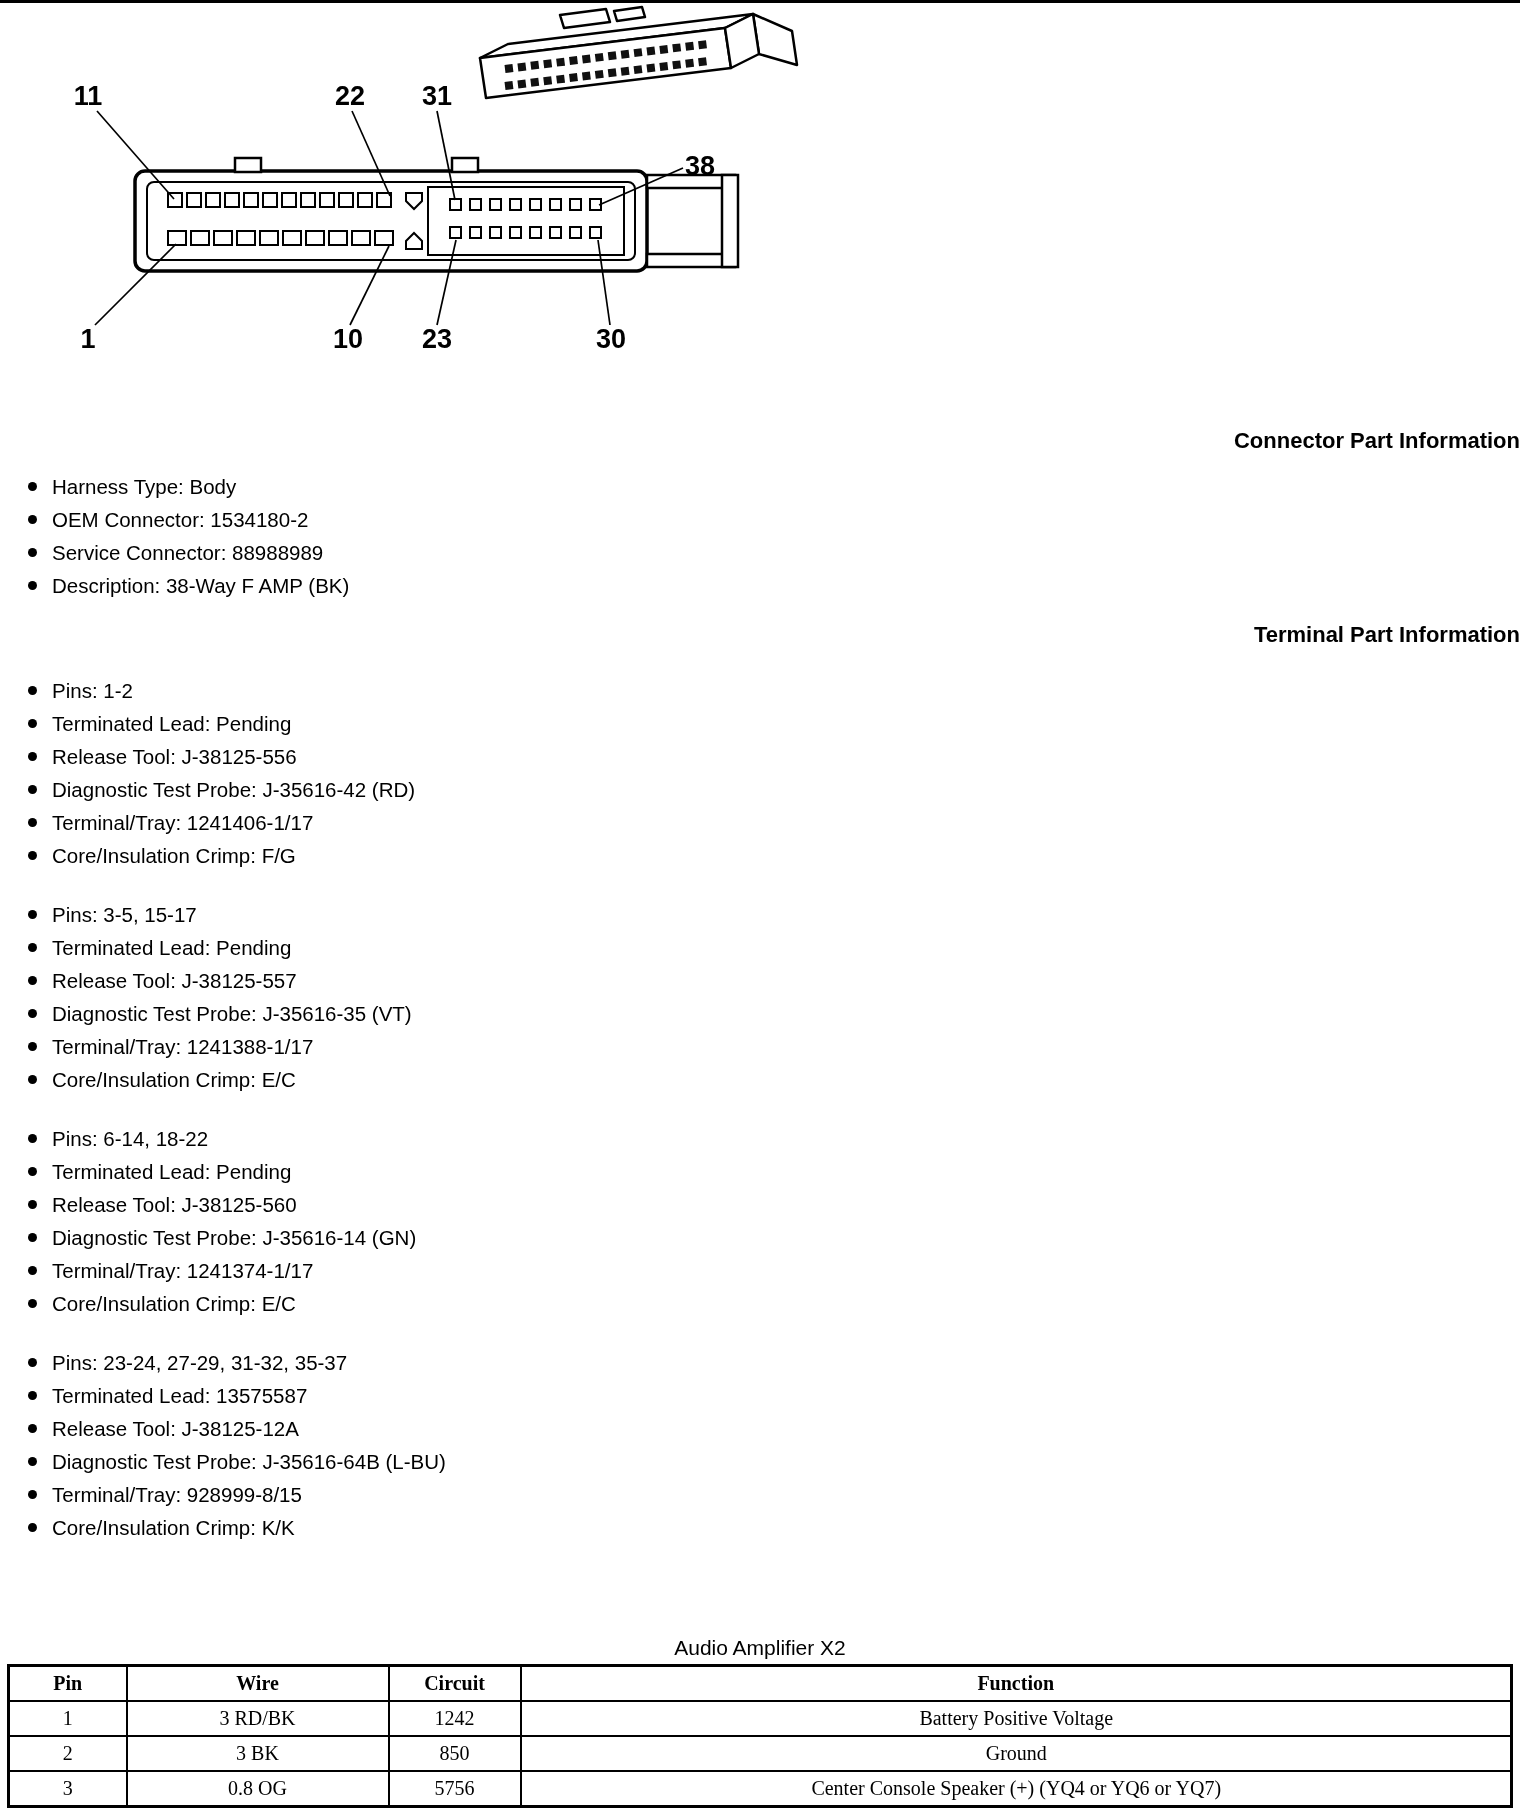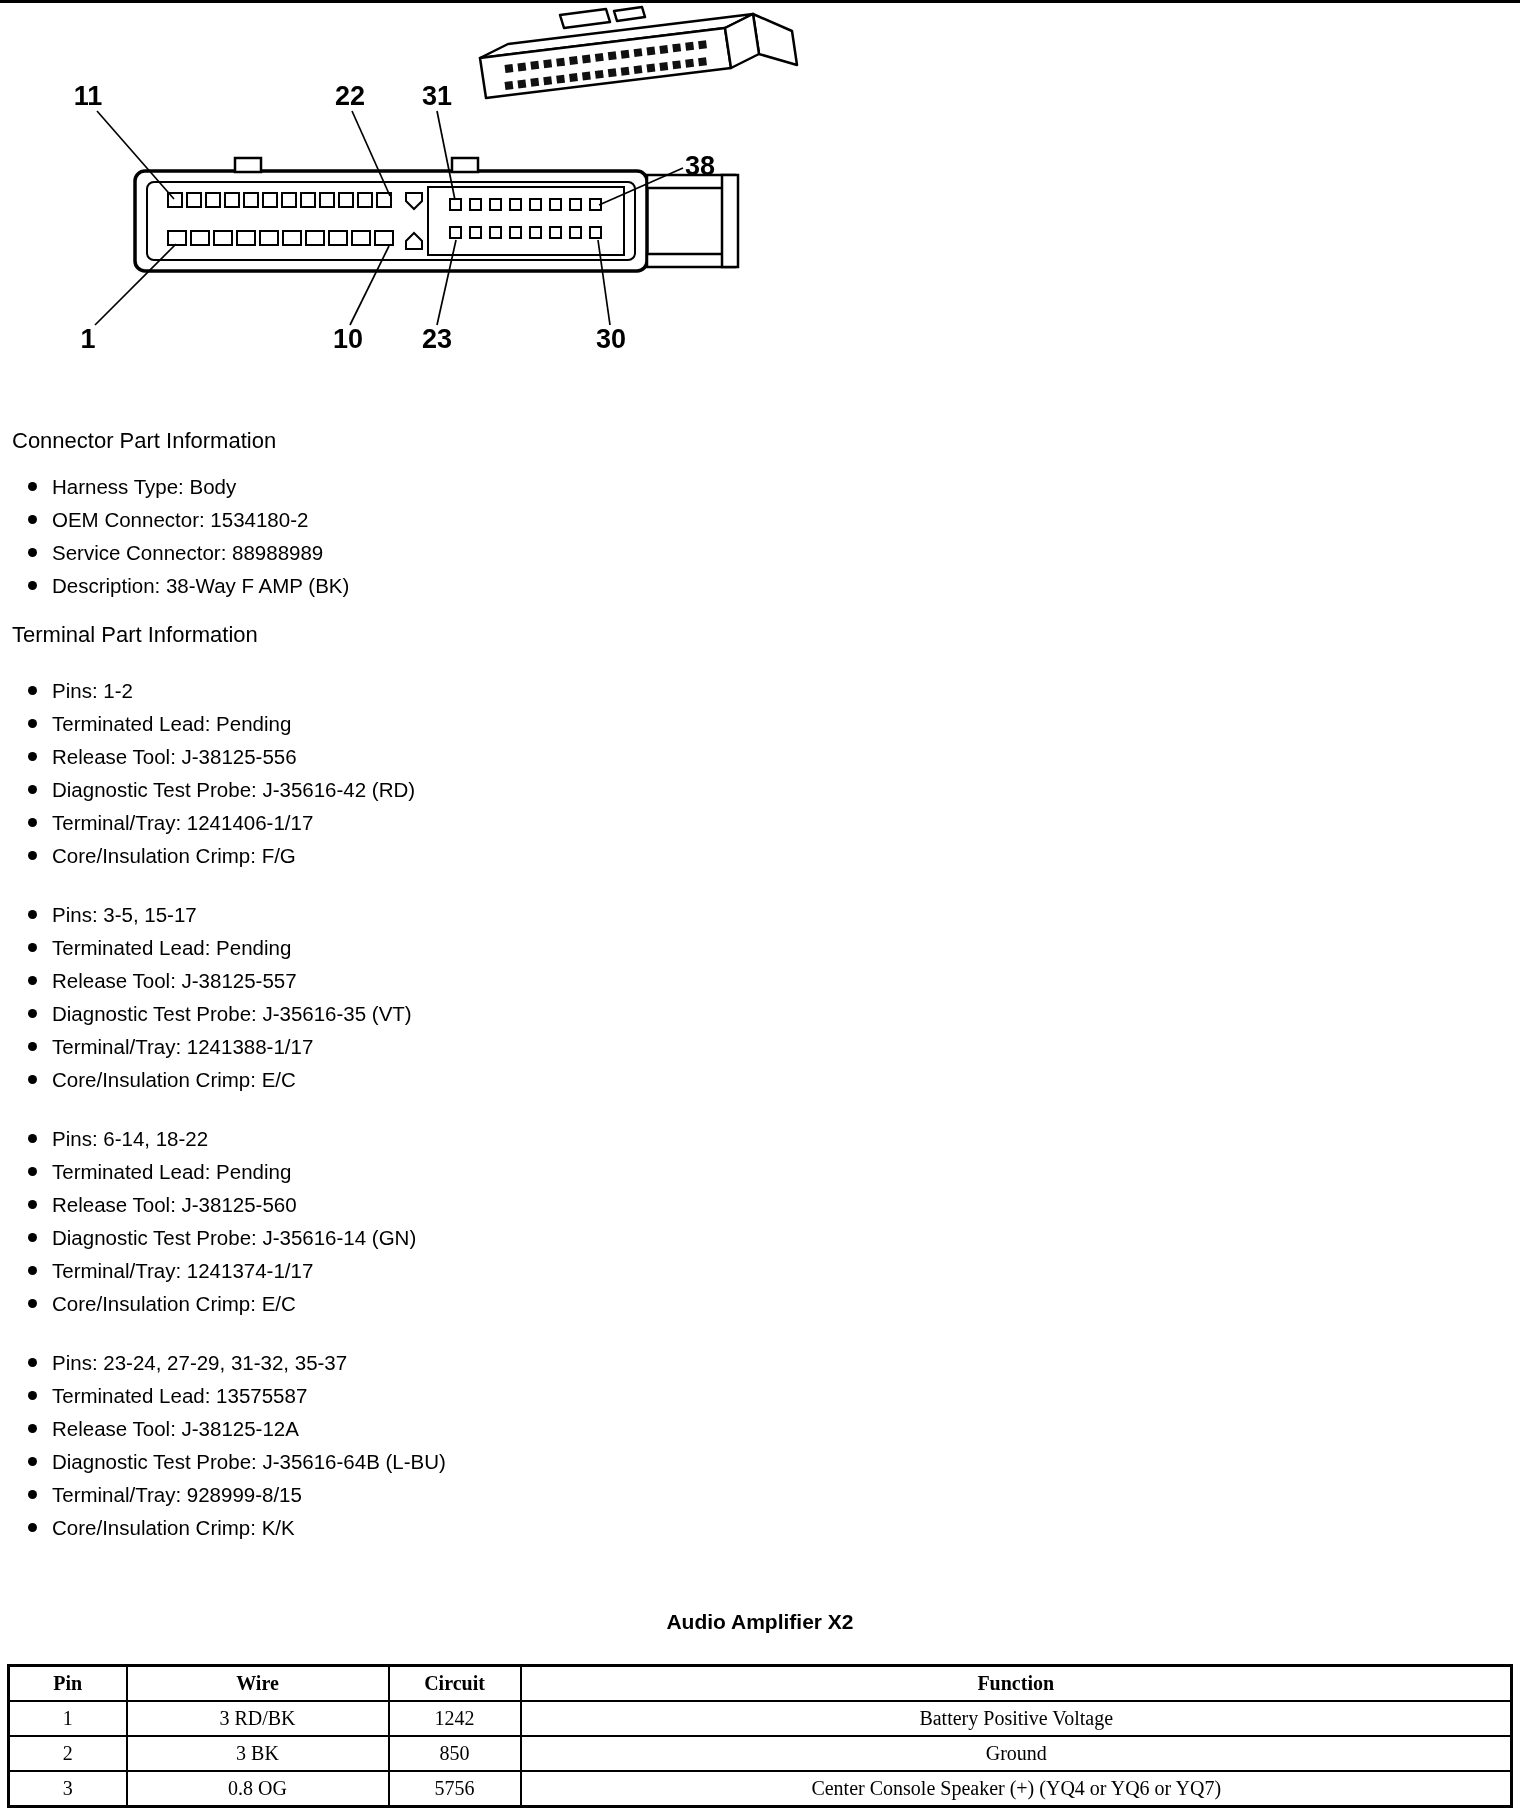--- a/index.html
+++ b/index.html
@@ -16,22 +16,23 @@
   .top-rule {
     height: 3px;
     background: #000;
     width: 100%;
   }
   svg.diagram { display: block; }
   .heading {
     margin: 0;
     padding-left: 12px;
     font-size: 22px;
-    font-weight: 400;
+    font-weight: 700;
     line-height: 26px;
+    text-align: right;
   }
   .h-connector { margin-top: 50px; }
   .h-terminal { margin-top: 20px; }
   ul.spec {
     list-style: none;
     margin: 16px 4px 0 0;
     padding: 0 0 0 26px;
   }
   ul.spec li {
     position: relative;
@@ -53,22 +54,22 @@
   ul.spec.group { margin-top: 26px; }
   .bottom-block {
     position: absolute;
     left: 7px;
     right: 7px;
     bottom: 2px;
   }
   .table-title {
     text-align: center;
     font-size: 21px;
-    font-weight: 700;
-    margin-bottom: 30px;
+    font-weight: 400;
+    margin-bottom: 4px;
   }
   table.pin-table {
     width: 100%;
     border-collapse: collapse;
     table-layout: fixed;
     border: 3px solid #000;
   }
   .pin-table th, .pin-table td {
     border: 2px solid #000;
     padding: 5px 8px;

